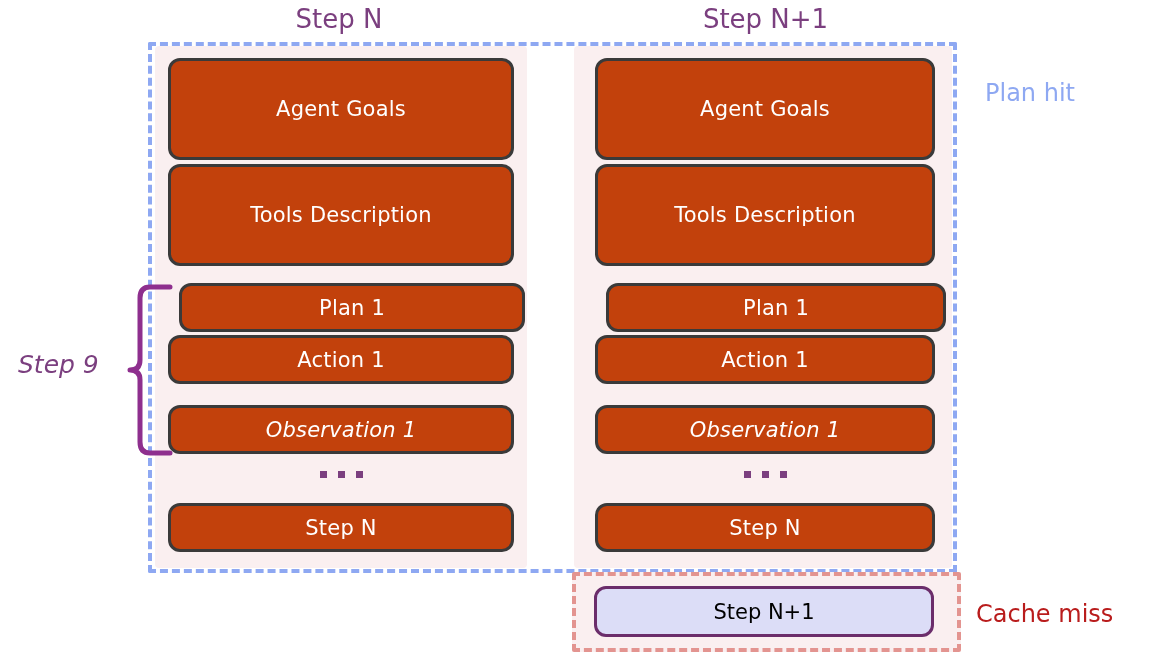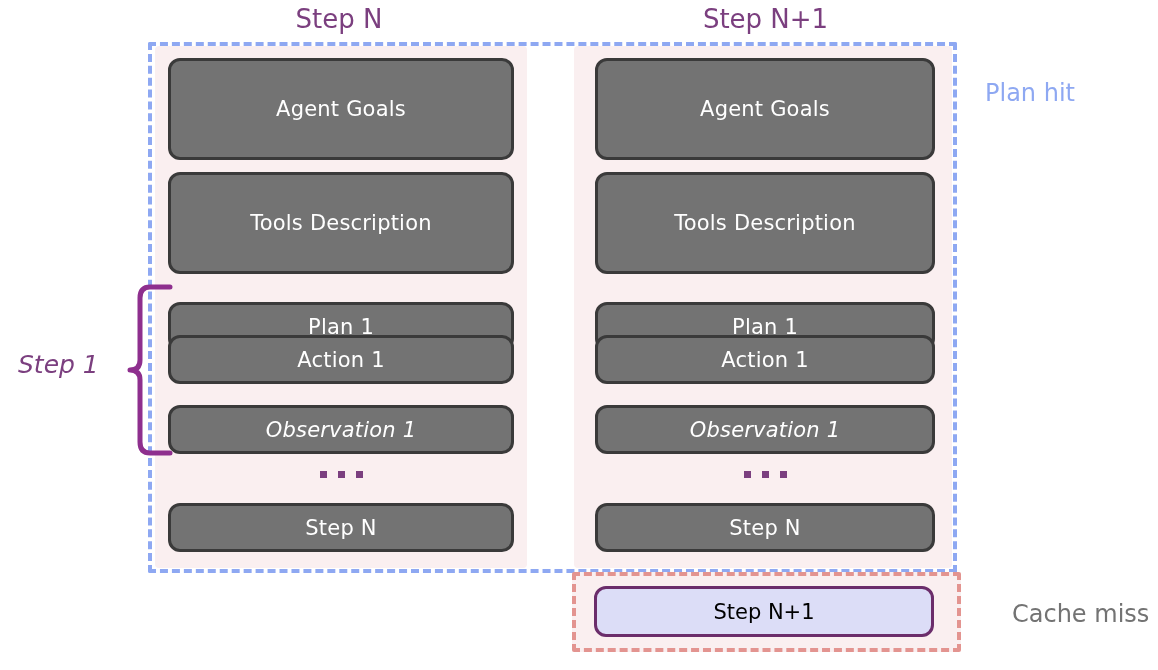--- a/index.html
+++ b/index.html
@@ -45,42 +45,42 @@
     position: absolute;
     background: #FAEFF0;
     border-radius: 4px;
   }
   #panel-step-n  { left: 155px; top: 46px; width: 372px; height: 522px; }
   #panel-step-n1 { left: 574px; top: 46px; width: 378px; height: 522px; }
 
   
   .pbox {
     position: absolute;
-    background: #737373;
+    background: #c2410c;
     border: 3px solid #3A3A3A;
     border-radius: 12px;
     box-sizing: border-box;
     color: #ffffff;
     display: flex;
     align-items: center;
     justify-content: center;
     font-size: 21px;
     letter-spacing: 0.2px;
     font-family: "DejaVu Sans", "Liberation Sans", sans-serif;
   }
   .pbox.tall  { height: 102px; }
   .pbox.short { height: 49px;  }
 
   
   .c1 { left: 168px; width: 346px; }
   .c2 { left: 595px; width: 340px; }
 
   .r-goals { top: 58px; }
-  .r-tools { top: 172px; }
-  .r-plan  { top: 302px; }
+  .r-tools { top: 164px; }
+  .r-plan  { top: 283px; margin-left: 11px; }
   .r-act   { top: 335px; }
   .r-obs   { top: 405px; font-style: italic; }
   .r-stepn { top: 503px; }
 
   
   .ellipsis {
     position: absolute;
     top: 462px;
     height: 24px;
     display: flex;
@@ -152,21 +152,21 @@
   }
 
   
   .legend {
     position: absolute;
     font-size: 24px;
     white-space: nowrap;
     font-family: "DejaVu Sans", "Liberation Sans", sans-serif;
   }
   #legend-cache-hit  { left: 985px; top: 79px;  color: #8EA8F2; }
-  #legend-cache-miss { left: 976px; top: 600px; color: #737373; margin-left: 36px; }
+  #legend-cache-miss { left: 976px; top: 600px; color: #b91c1c; }
 </style>
 </head>
 <body>
 
 <div class="col-header" id="header-step-n">Step N</div>
 
 <div class="col-header" id="header-step-n1">Step N+1</div>
 
 <div id="cache-hit-box"></div>
 
@@ -204,21 +204,21 @@
 
 <div class="ellipsis" id="ellipsis-2">
   <span></span>
   <span></span>
   <span></span>
 </div>
 
 <div class="pbox short c2 r-stepn">Step N</div>
 
 <div id="brace-group">
-  <div id="step1-label">Step 1</div>
+  <div id="step1-label">Step 9</div>
   <svg id="brace-svg" width="48" height="190" viewBox="0 0 48 190">
     <path d="M 44 12 L 24 12 Q 14 12 14 23 L 14 85 Q 14 95 4 95 Q 14 95 14 105 L 14 167 Q 14 178 24 178 L 44 178" fill="none" stroke="#8E2F8E" stroke-width="5" stroke-linecap="round" stroke-linejoin="round"></path>
   </svg>
 </div>
 
 <div id="cache-miss-box"></div>
 
 <div id="step-n1-box">Step N+1</div>
 
 <div class="legend" id="legend-cache-hit">Plan hit</div>

